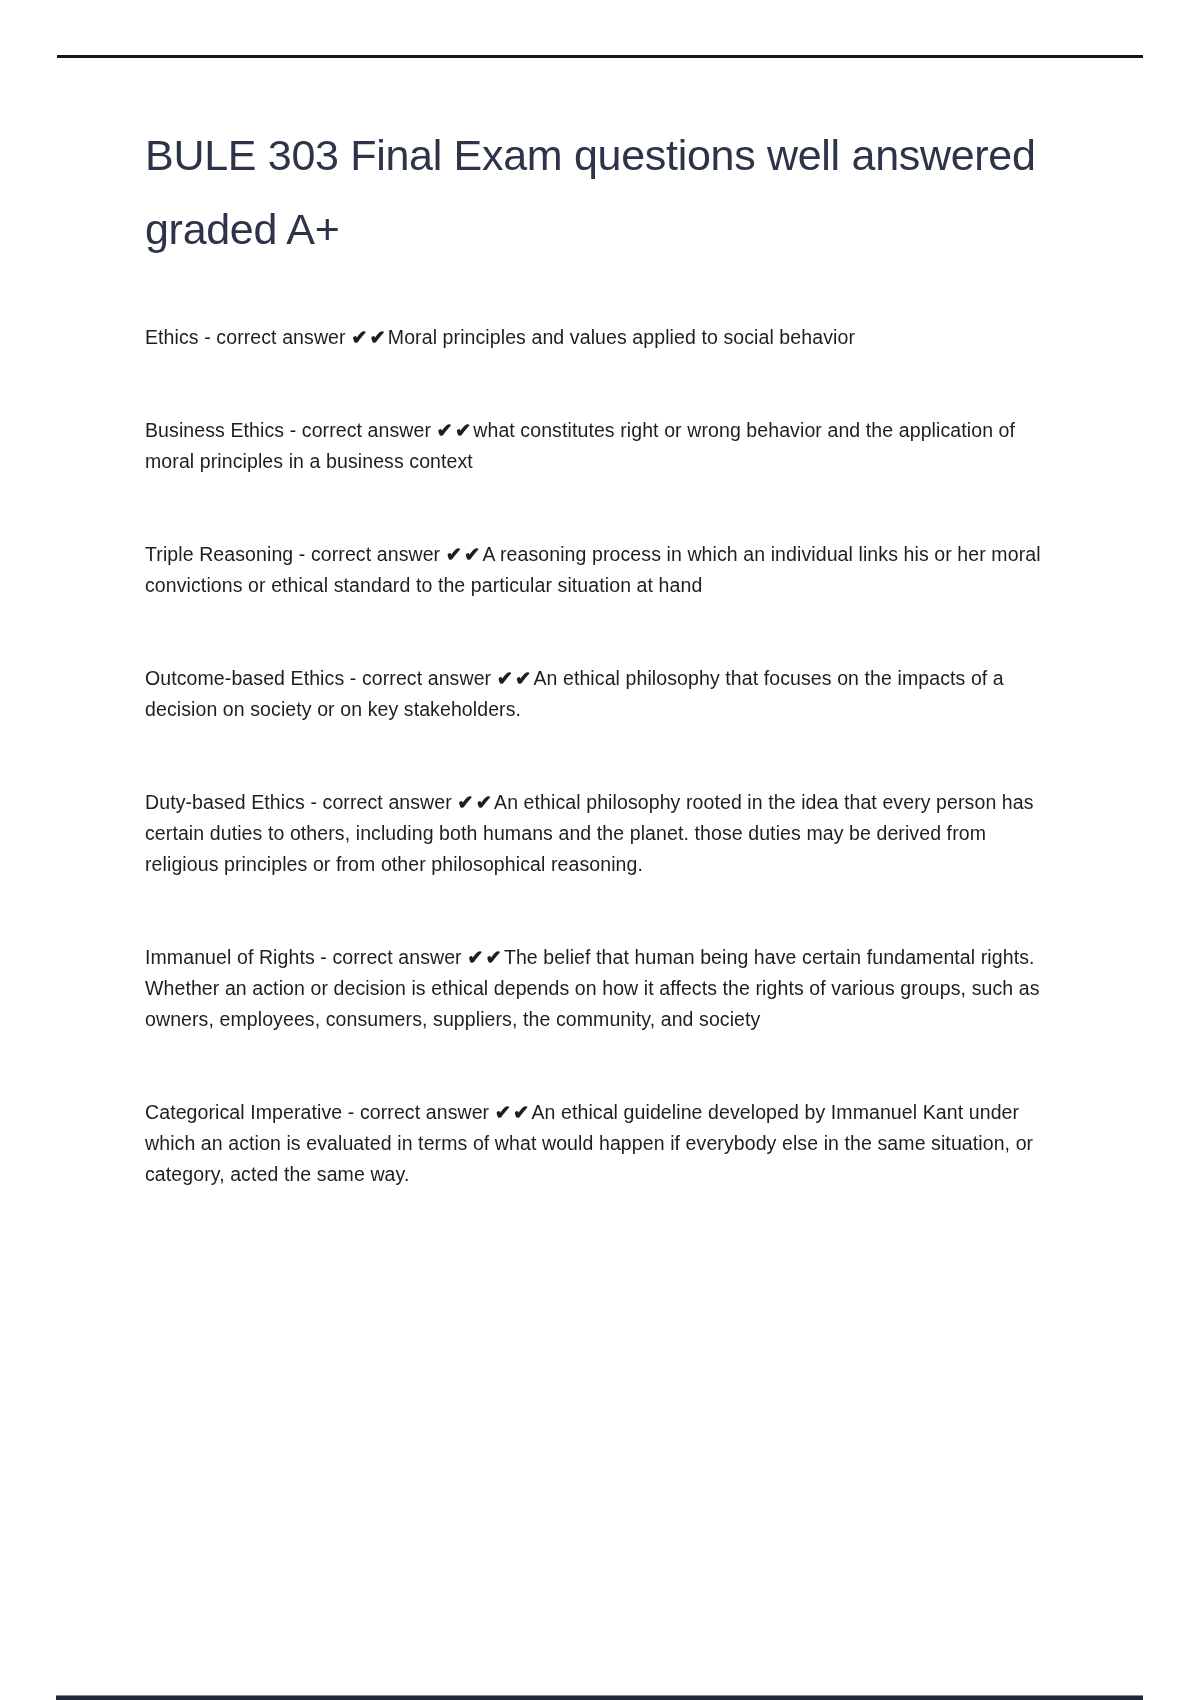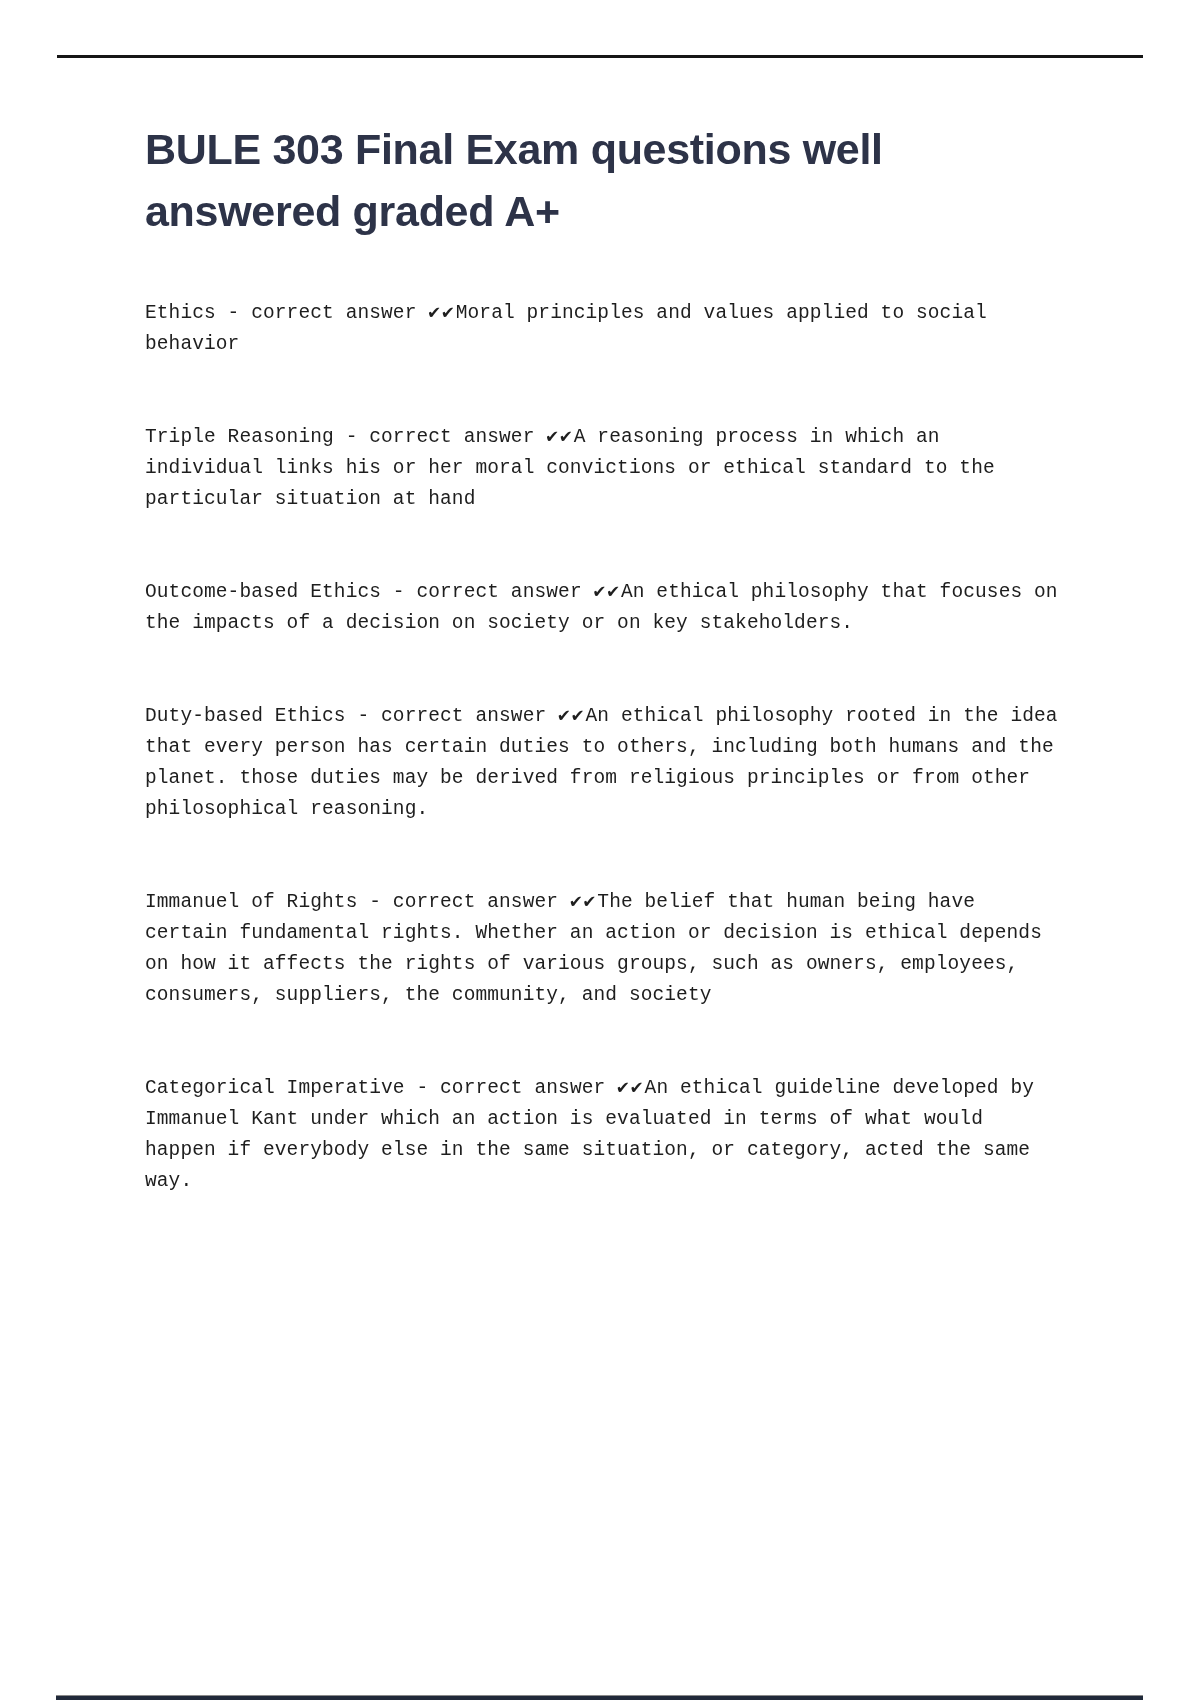--- a/index.html
+++ b/index.html
@@ -34,49 +34,49 @@
   }
   .content {
     position: absolute;
     left: 145px;
     top: 0;
     width: 915px;
   }
   .doc-title {
     margin: 118px 0 56px 0;
     font-size: 43px;
-    line-height: 62px;
-    font-weight: bold;
+    line-height: 74px;
+    font-weight: normal;
     letter-spacing: -0.3px;
     color: #2d3348;
   }
   .qa {
     margin: 0 0 62px 0;
     font-size: 19.5px;
     line-height: 31px;
     color: #1e1e1e;
     letter-spacing: 0.1px;
-    font-family: Liberation Mono, monospace;
   }
   .checks {
     letter-spacing: 2px;
     font-weight: bold;
   }
 </style>
 </head>
 <body>
 
 <div class="top-rule"></div>
 
 <div class="content">
 
   <h1 class="doc-title">BULE 303 Final Exam questions well answered graded A+</h1>
 
   <p class="qa"><span>Ethics</span><span> - correct answer </span><span class="checks">✔✔</span><span>Moral principles and values applied to social behavior</span></p>
 
+  <p class="qa"><span>Business Ethics</span><span> - correct answer </span><span class="checks">✔✔</span><span>what constitutes right or wrong behavior and the application of moral principles in a business context</span></p>
 
 
   <p class="qa"><span>Triple Reasoning</span><span> - correct answer </span><span class="checks">✔✔</span><span>A reasoning process in which an individual links his or her moral convictions or ethical standard to the particular situation at hand</span></p>
 
   <p class="qa"><span>Outcome-based Ethics</span><span> - correct answer </span><span class="checks">✔✔</span><span>An ethical philosophy that focuses on the impacts of a decision on society or on key stakeholders.</span></p>
 
   <p class="qa"><span>Duty-based Ethics</span><span> - correct answer </span><span class="checks">✔✔</span><span>An ethical philosophy rooted in the idea that every person has certain duties to others, including both humans and the planet. those duties may be derived from religious principles or from other philosophical reasoning.</span></p>
 
   <p class="qa"><span>Immanuel of Rights</span><span> - correct answer </span><span class="checks">✔✔</span><span>The belief that human being have certain fundamental rights. Whether an action or decision is ethical depends on how it affects the rights of various groups, such as owners, employees, consumers, suppliers, the community, and society</span></p>
 

